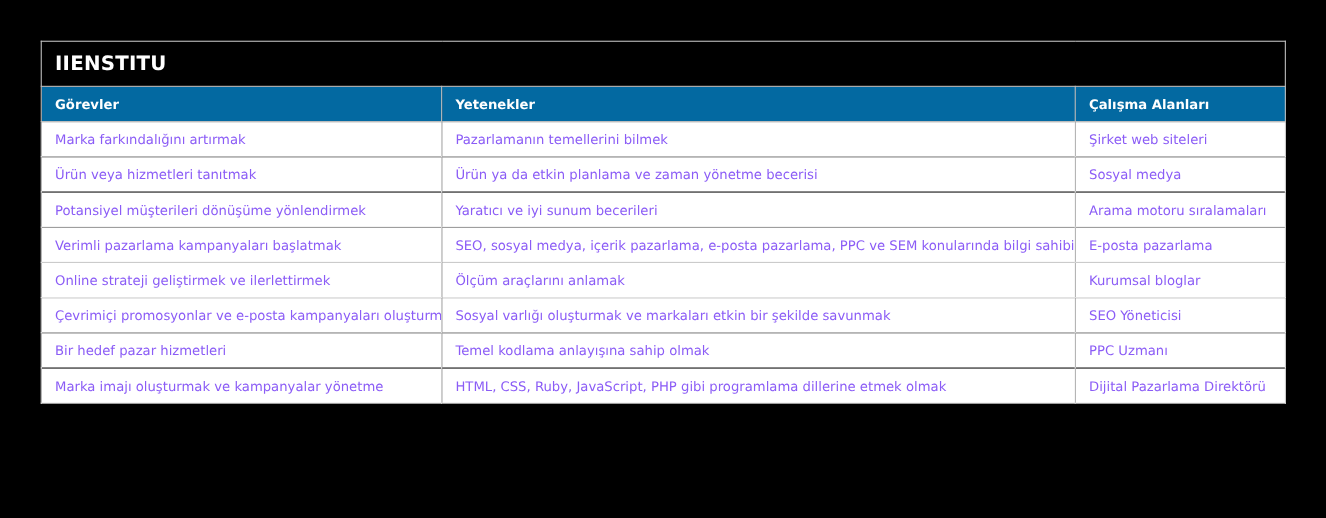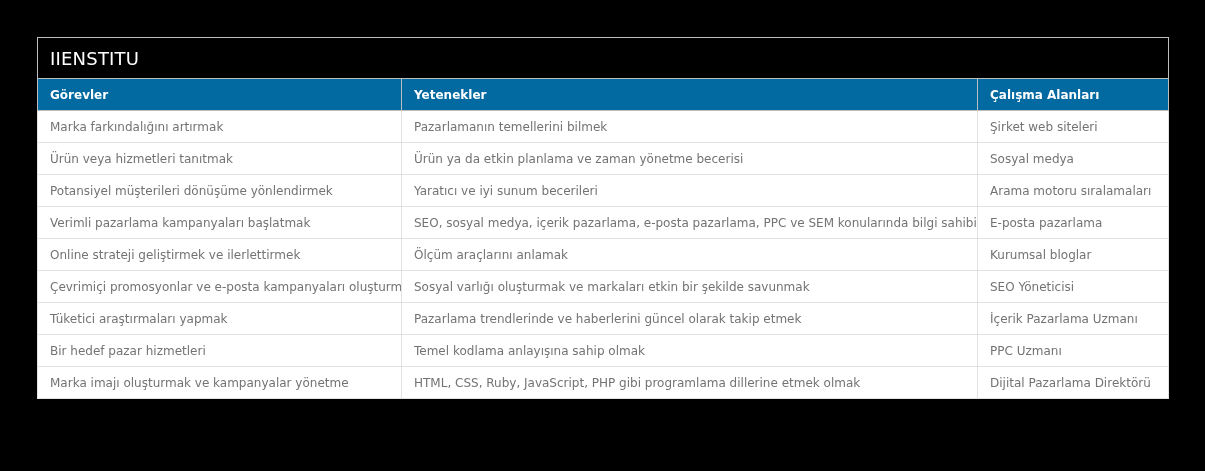--- a/index.html
+++ b/index.html
@@ -18,41 +18,41 @@
       width: 1131px;
     }
     table {
       border-collapse: collapse;
       width: 1131px;
       table-layout: fixed;
     }
     .title-cell {
       background: #000000;
       color: #ffffff;
-      font-weight: normal;
+      font-weight: bold;
       font-size: 18px;
       height: 40px;
       padding: 0 0 0 12px;
       border: 1px solid #bdbdbd;
       text-align: left;
       letter-spacing: 0.2px;
     }
     thead tr.head-row th {
       background: #0369a1;
       color: #ffffff;
       font-weight: bold;
       font-size: 12px;
       height: 31px;
       padding: 0 0 0 12px;
       text-align: left;
       border: 1px solid #bdbdbd;
     }
     tbody td {
       background: #ffffff;
-      color: #737373;
+      color: #8b5cf6;
       font-size: 12px;
       height: 31px;
       padding: 0 0 0 12px;
       border: 1px solid #e2e2e2;
       white-space: nowrap;
       overflow: hidden;
     }
     col.c1 { width: 364px; }
     col.c2 { width: 576px; }
     col.c3 { width: 191px; }
@@ -102,25 +102,20 @@
         <td>Online strateji geliştirmek ve ilerlettirmek</td>
         <td>Ölçüm araçlarını anlamak</td>
         <td>Kurumsal bloglar</td>
       </tr>
       <tr>
         <td>Çevrimiçi promosyonlar ve e-posta kampanyaları oluşturmak</td>
         <td>Sosyal varlığı oluşturmak ve markaları etkin bir şekilde savunmak</td>
         <td>SEO Yöneticisi</td>
       </tr>
       <tr>
-        <td>Tüketici araştırmaları yapmak</td>
-        <td>Pazarlama trendlerinde ve haberlerini güncel olarak takip etmek</td>
-        <td>İçerik Pazarlama Uzmanı</td>
-      </tr>
-      <tr>
         <td>Bir hedef pazar hizmetleri</td>
         <td>Temel kodlama anlayışına sahip olmak</td>
         <td>PPC Uzmanı</td>
       </tr>
       <tr>
         <td>Marka imajı oluşturmak ve kampanyalar yönetme</td>
         <td>HTML, CSS, Ruby, JavaScript, PHP gibi programlama dillerine etmek olmak</td>
         <td>Dijital Pazarlama Direktörü</td>
       </tr>
     </tbody>

